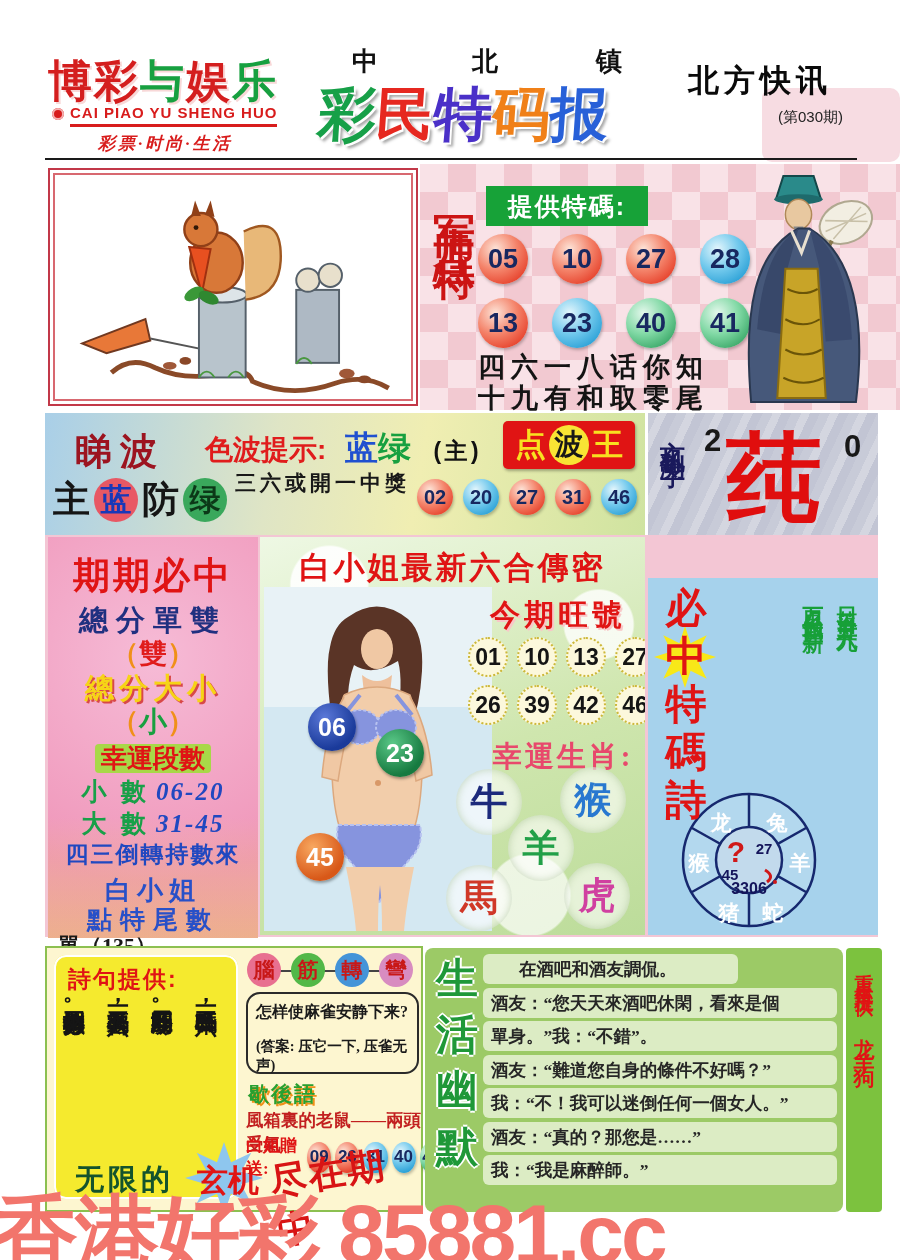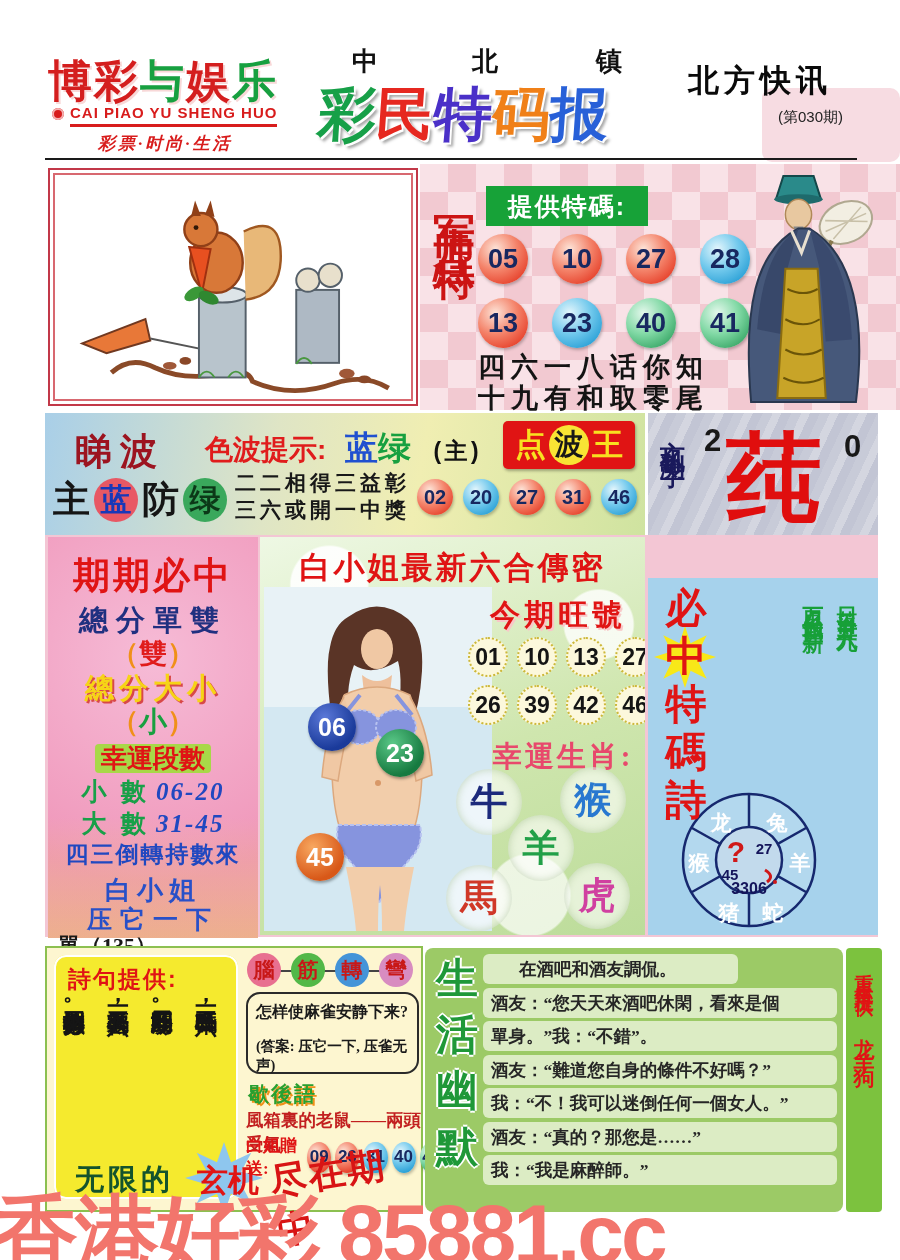--- a/index.html
+++ b/index.html
@@ -285,21 +285,20 @@
       <span class="circ serif">波</span>
       <span class="y serif">王</span>
     </div>
     <div class="abs sebo2">
       <span class="blk serif">主</span>
       <span class="cchip red serif">蓝</span>
       <span class="blk serif">防</span>
       <span class="cchip grn serif">绿</span>
     </div>
     <div class="abs sebo-poem serif">
-      <div>二二相得三益彰</div>
       <div>三六或開一中獎</div>
     </div>
     <div class="abs sebo-balls">
       <div class="ball ball-md" data-color="red">02</div>
       <div class="ball ball-md" data-color="blue">20</div>
       <div class="ball ball-md" data-color="red">27</div>
       <div class="ball ball-md" data-color="red">31</div>
       <div class="ball ball-md" data-color="blue">46</div>
     </div>
   </div>
@@ -319,21 +318,21 @@
     <div class="q-title serif">期期必中</div>
     <div class="q-l1 serif">總分單雙</div>
     <div class="q-l1b serif"><span>（</span><b>雙</b><span>）</span></div>
     <div class="q-l2 serif">總分大小</div>
     <div class="q-l2b serif"><span>（</span><b>小</b><span>）</span></div>
     <div class="q-lucky serif"><em>幸運段數</em></div>
     <div class="q-rng q-r1 serif"><span class="lab">小 數</span> <span class="num">06-20</span></div>
     <div class="q-rng q-r2 serif"><span class="lab">大 數</span> <span class="num">31-45</span></div>
     <div class="q-poem serif">四三倒轉持數來</div>
     <div class="q-name serif">白小姐</div>
-    <div class="q-tail serif">压它一下</div>
+    <div class="q-tail serif">點特尾數</div>
     <div class="q-odd serif">單（135）</div>
     <div class="q-even serif">雙（268）</div>
   </div>
 
   <div class="abs bxj">
     <div class="abs bxj-title serif">白小姐最新六合傳密</div>
     <svg class="abs photo" viewBox="0 0 228 344">
       <rect width="228" height="344" fill="#d4e8f2"></rect>
       <rect width="228" height="120" fill="#e8f2f6"></rect>
       <path d="M84,30 q30,-22 60,2 q16,14 14,52 q-2,34 -12,60 l-14,-8 q8,-40 2,-62 q-26,16 -44,4 q-10,26 -4,66 l-16,6 q-10,-66 -4,-90 q4,-22 18,-30" fill="#5a3426"></path>

